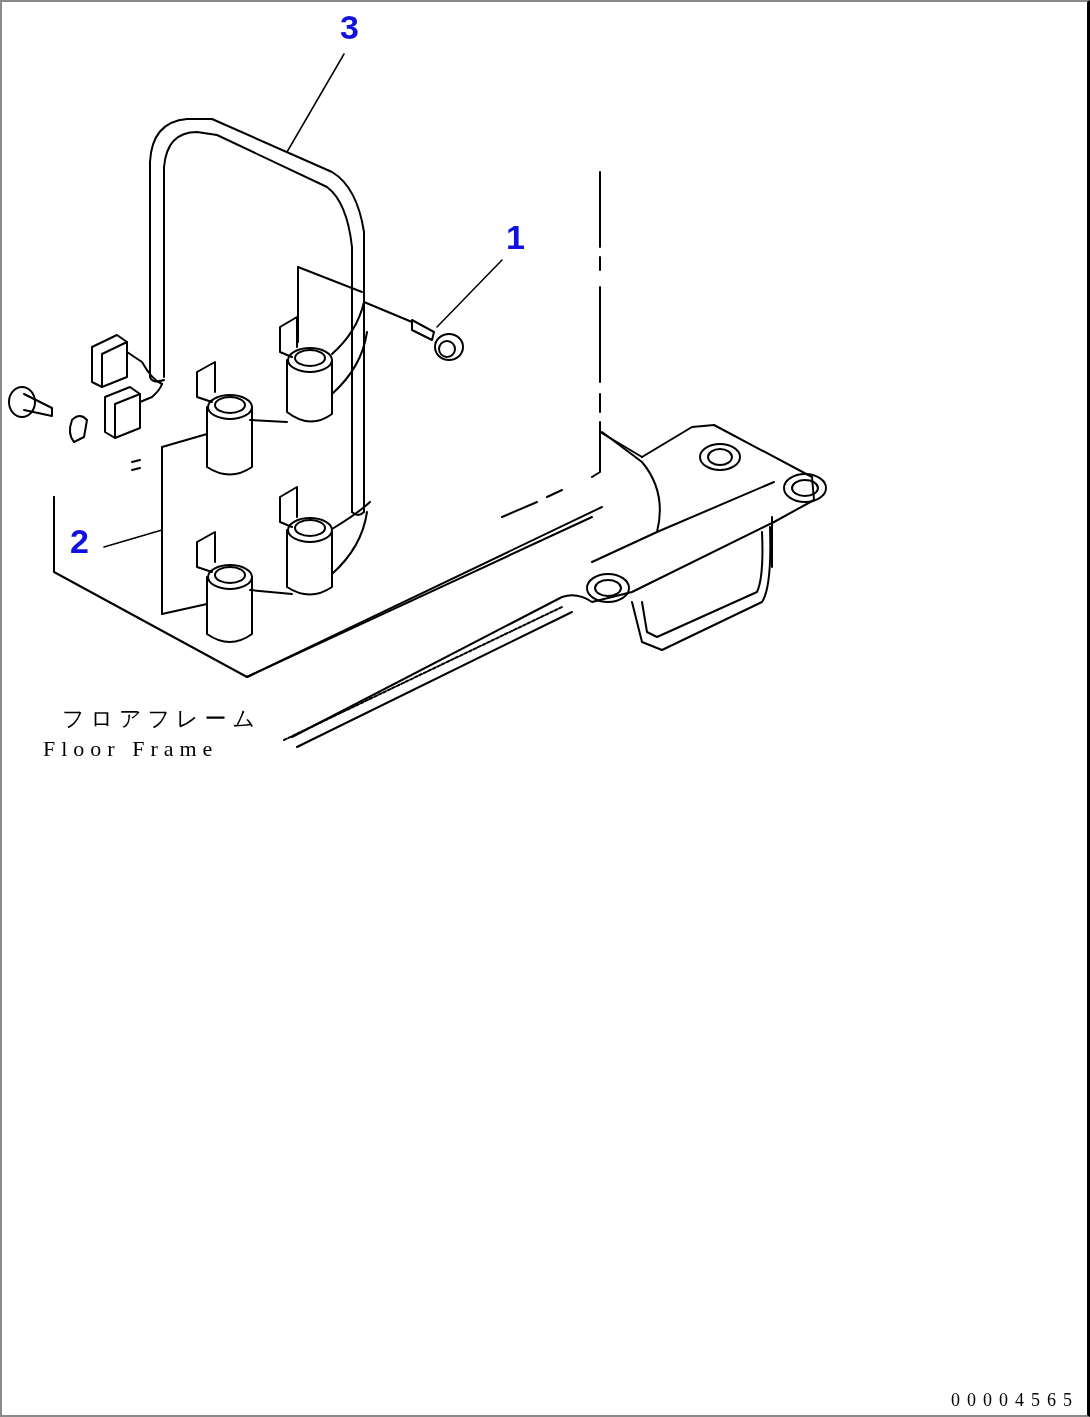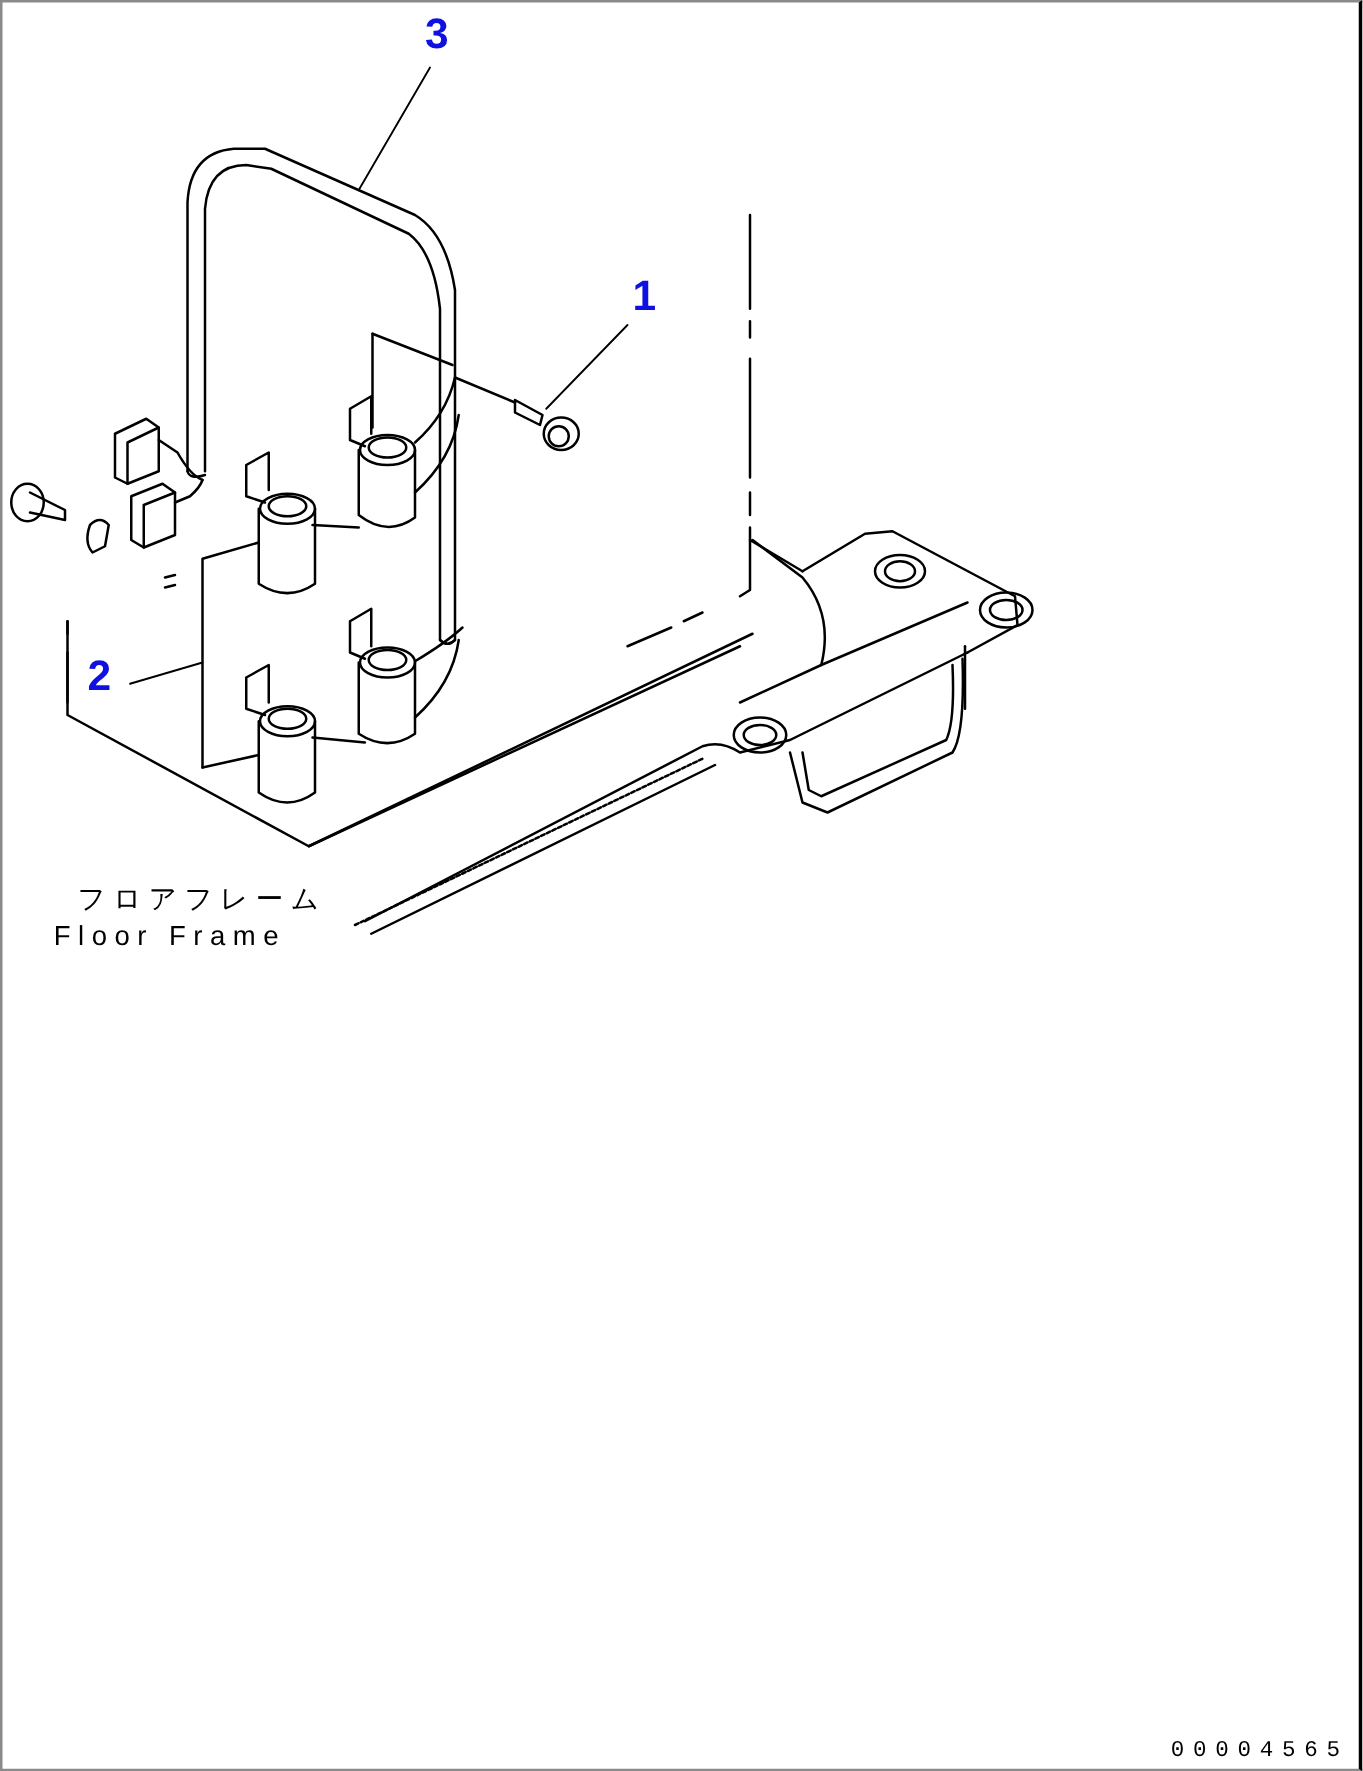--- a/index.html
+++ b/index.html
@@ -18,31 +18,31 @@
   .callout {
     position: absolute;
     font-family: "Liberation Sans", sans-serif;
     font-weight: bold;
     font-size: 34px;
     color: #1010e0;
     line-height: 1;
   }
   .caption {
     position: absolute;
-    font-family: Liberation Sans, sans-serif;
+    font-family: Liberation Serif, serif;
     color: #000;
     font-size: 22px;
     letter-spacing: 6px;
     line-height: 1;
     white-space: nowrap;
   }
   .docnum {
     position: absolute;
     right: 8px; bottom: 4px;
-    font-family: Liberation Mono, monospace;
+    font-family: Liberation Serif, serif;
     font-size: 18px;
     letter-spacing: 7px;
     color: #000;
   }
 </style>
 </head>
 <body>
 
 <div class="page">
 

